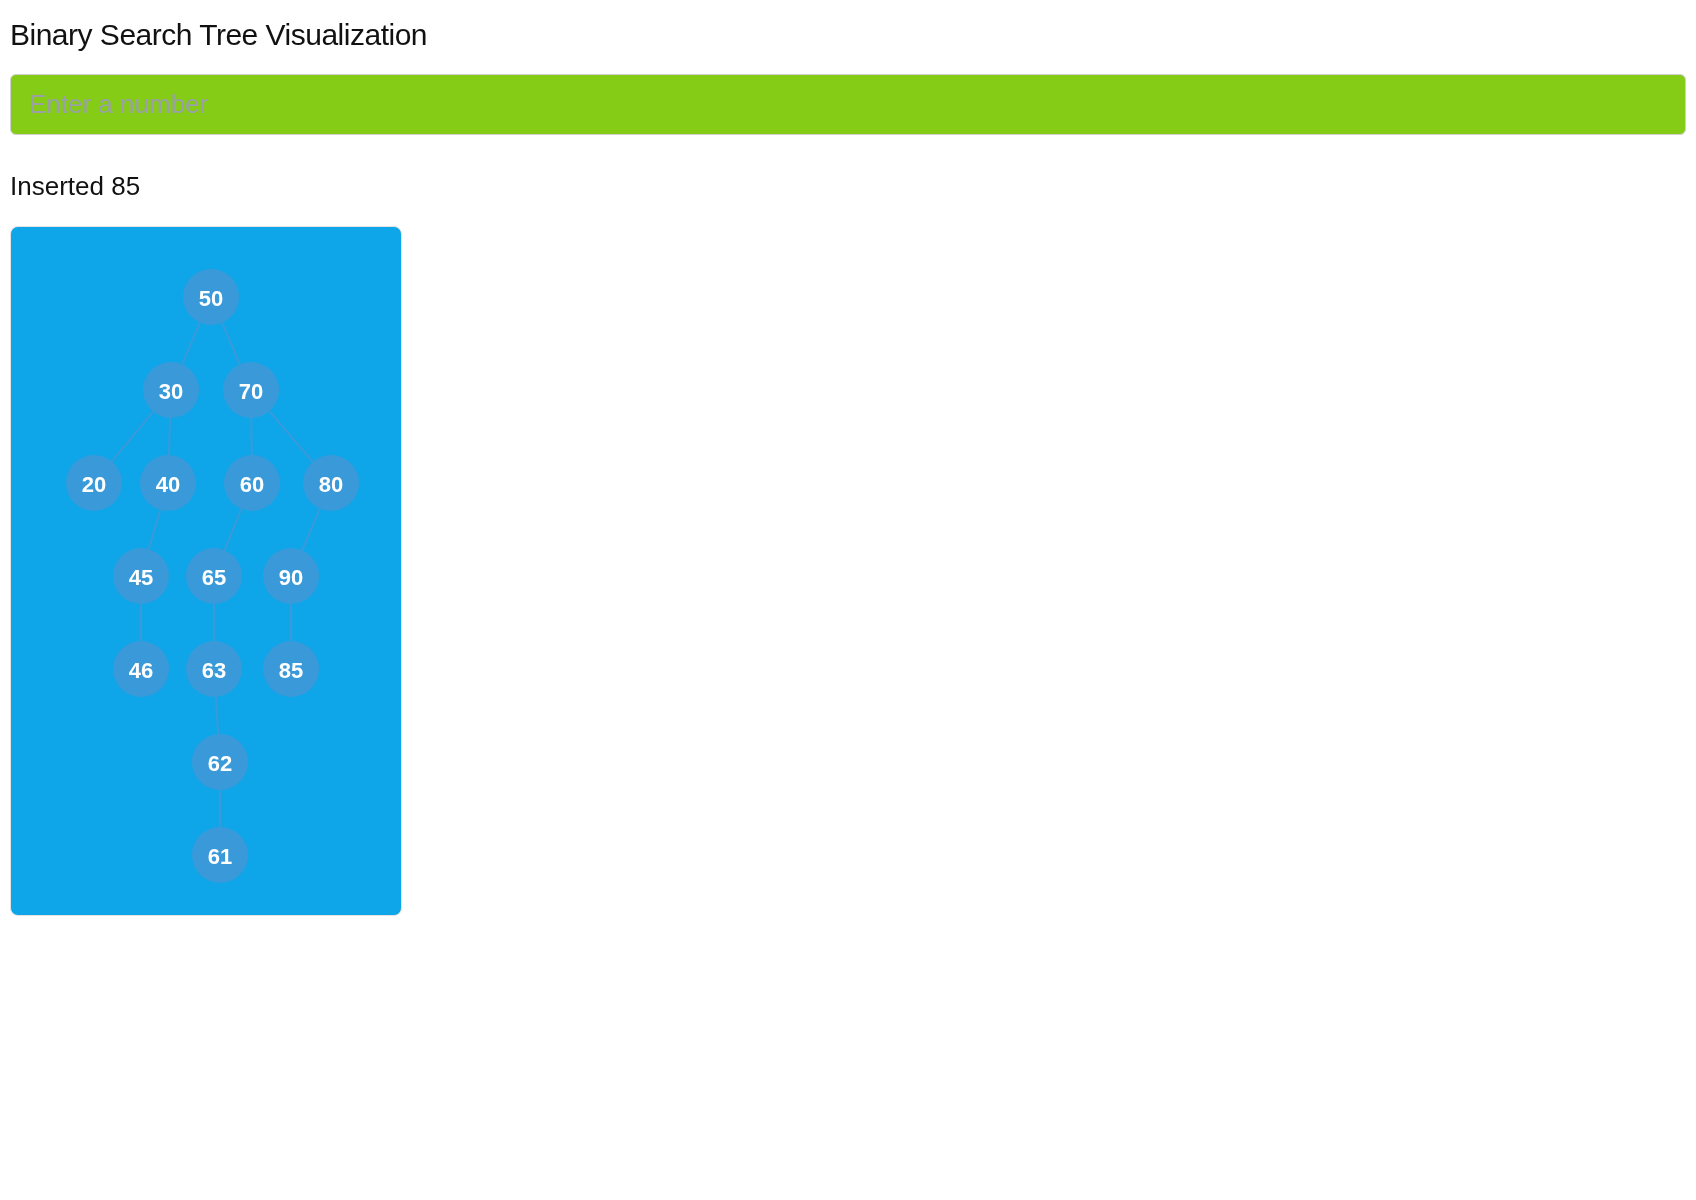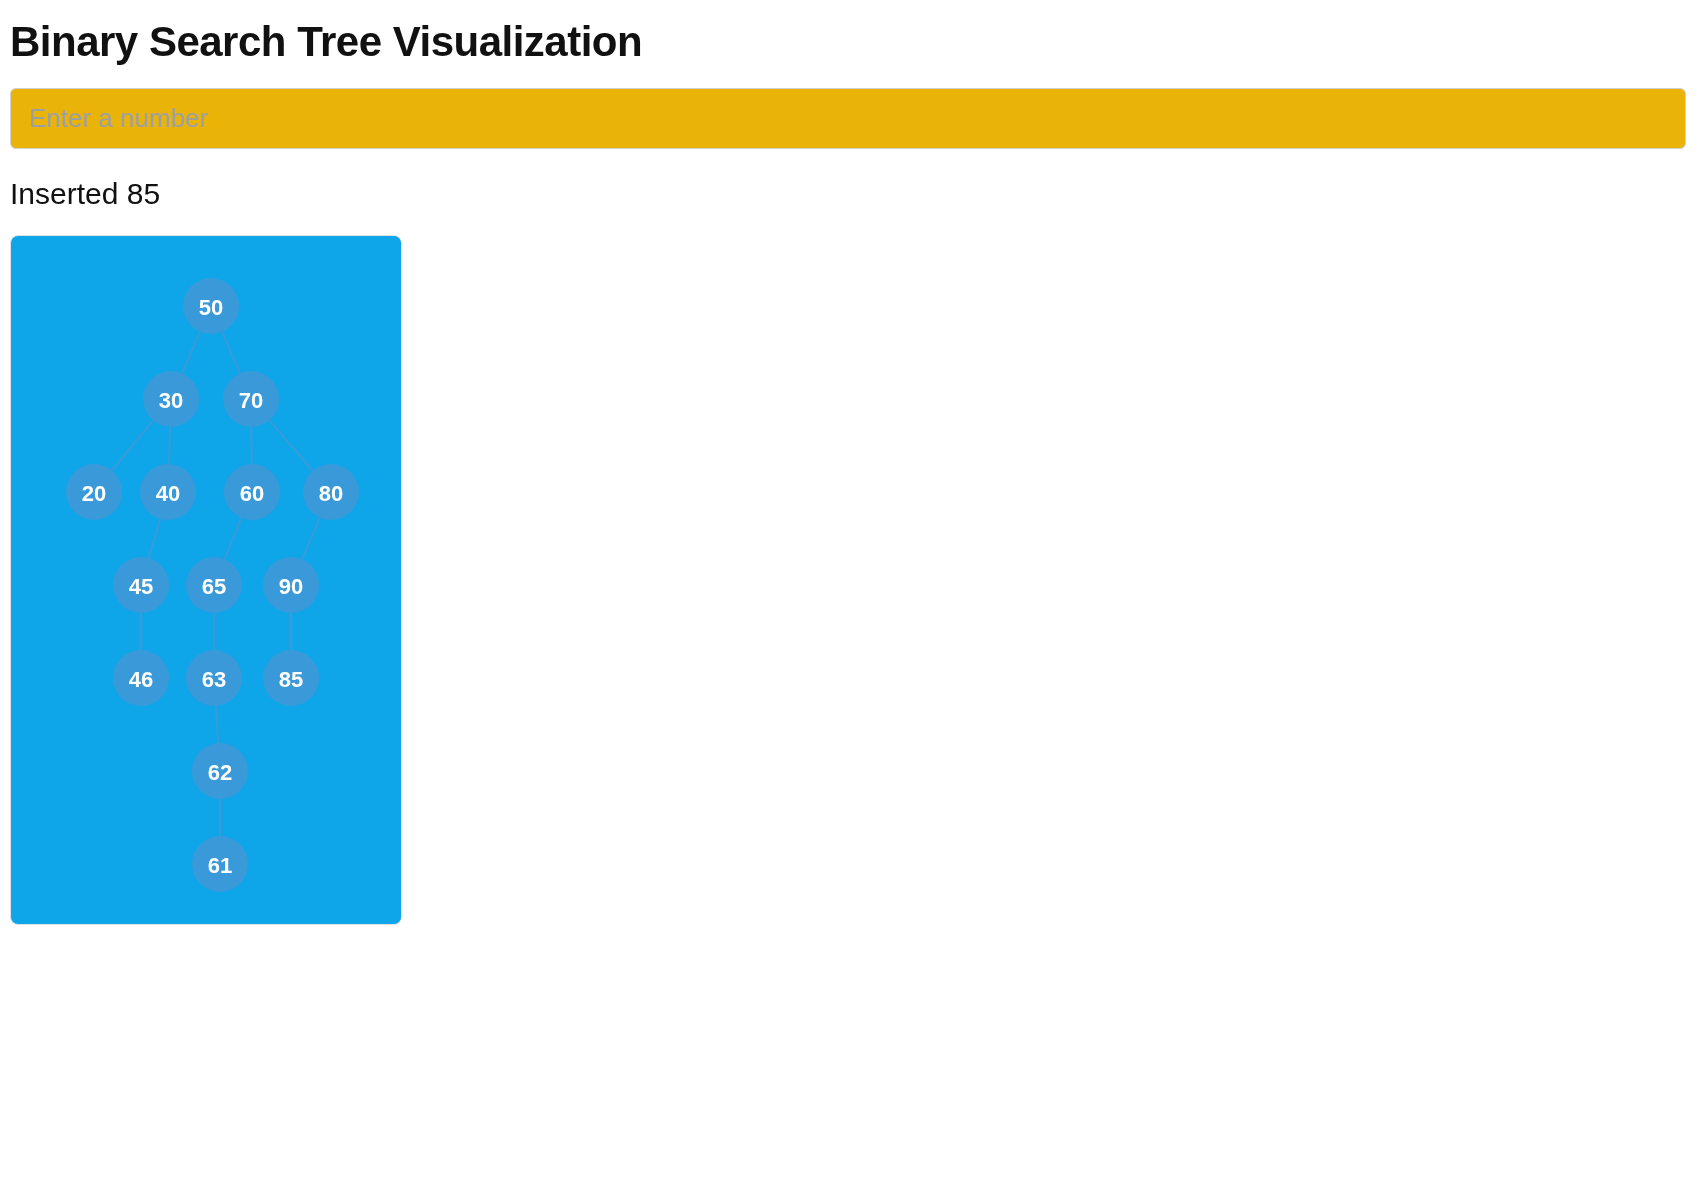--- a/index.html
+++ b/index.html
@@ -8,42 +8,42 @@
     background: #ffffff;
     font-family: -apple-system, BlinkMacSystemFont, "Segoe UI", Helvetica, Arial, sans-serif;
     color: #111;
   }
   .page {
     width: 1696px;
     padding: 0 10px;
     box-sizing: border-box;
   }
   h1.title {
-    font-size: 42px;
-    font-weight: 700;
+    font-size: 30px;
+    font-weight: 400;
     letter-spacing: -0.5px;
     margin: 18px 0 22px 0;
   }
   .number-input {
     width: 100%;
     box-sizing: border-box;
     font-size: 26px;
     color: #333;
     padding: 14px 18px;
     border: 1px solid #d0d0d0;
     border-radius: 6px;
     outline: none;
-    background: #eab308;
+    background: #84cc16;
   }
   .number-input::placeholder {
     color: #9aa0a6;
   }
   .status {
-    font-size: 30px;
-    margin: 28px 0 24px 0;
+    font-size: 26px;
+    margin: 36px 0 24px 0;
     color: #111;
   }
   .tree-panel {
     display: inline-block;
     border: 1px solid #e3e3e3;
     border-radius: 8px;
     padding: 20px 20px 8px 20px;
     background: #0ea5e9;
   }
   .tree-svg {

